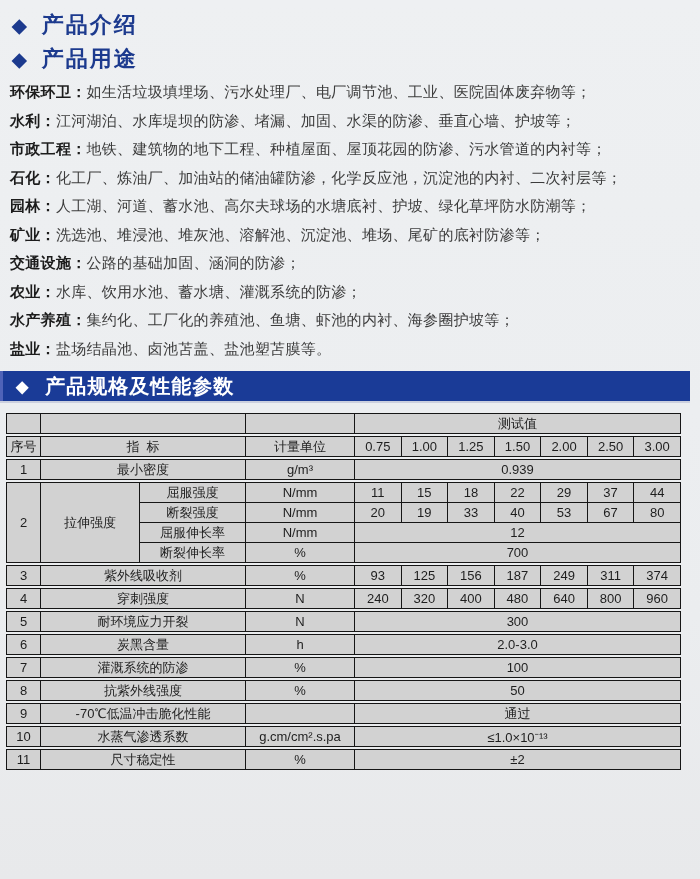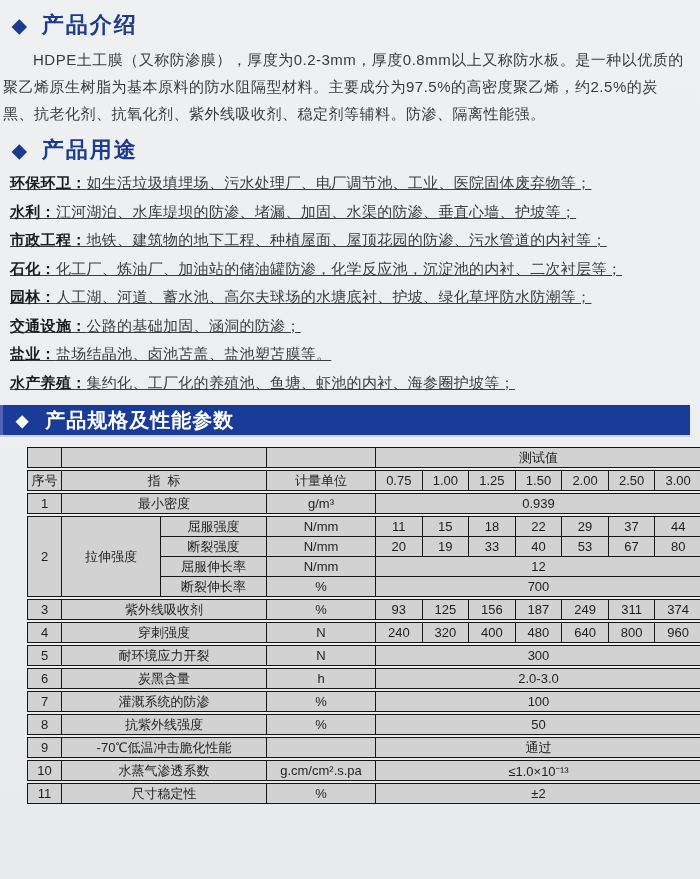--- a/index.html
+++ b/index.html
@@ -22,39 +22,39 @@
 
   
   .intro-para {
     margin: 6px 14px 8px 3px;
     font-size: 15px; line-height: 27px; color: #3a3a3a;
     text-indent: 2em; letter-spacing: 0.5px;
   }
 
   
   .uses-list { list-style: none; margin: 2px 0 0 0; padding: 0 14px 0 10px; }
-  .uses-list li { font-size: 15px; line-height: 28.5px; color: #3c3c3c; letter-spacing: 0.3px; text-decoration: underline; }
+  .uses-list li { font-size: 15px; line-height: 28.5px; color: #3c3c3c; letter-spacing: 0.3px; }
   .u-label { font-weight: bold; color: #1c1c1c; }
 
   
   .banner {
     margin-top: 8px;
     width: 690px; height: 30px; box-sizing: border-box;
     background: #1a3b97;
     border-left: 3px solid #4f63b8;
     box-shadow: 0 2px 0 #ccd0de;
     color: #ffffff;
     display: flex; align-items: center; gap: 16px;
     padding-left: 13px;
     font-size: 20px; font-weight: bold; letter-spacing: 1px;
   }
   .banner .diamond { font-size: 16px; }
 
   
-  .spec-table { margin: 12px 0 0 27px; width: 556px; }
+  .spec-table { margin: 12px 0 0 6px; width: 556px; }
   table.tbox {
     border-collapse: collapse; table-layout: fixed;
     width: 675px; margin-bottom: 2px;
     background: #d2d2d2;
   }
   table.tbox td {
     border: 1px solid #161616;
     height: 19px; padding: 0;
     text-align: center; vertical-align: middle;
     font-size: 13px; color: #1e1e1e;
@@ -64,37 +64,38 @@
 </head>
 <body>
 
 <div class="page">
 
   <section>
     <h2 class="sec-head">
       <span class="diamond">◆</span>
       <span>产品介绍</span>
     </h2>
-    <p class="intro-para">HDPE土工膜（又称防渗膜），厚度为0.2-3mm，厚度0.8mm以上又称防水板。是一种以优质的聚乙烯原生树脂为基本原料的防水阻隔型材料。主要成分为97.5%的高密度聚乙烯，约2.5%的炭黑、抗老化剂、抗氧化剂、紫外线吸收剂、稳定剂等辅料。防渗、隔离性能强。</p>
   </section>
 
   <section>
     <h2 class="sec-head">
       <span class="diamond">◆</span>
       <span>产品用途</span>
     </h2>
     <ul class="uses-list">
       <li><span class="u-label">环保环卫：</span><span class="u-text">如生活垃圾填埋场、污水处理厂、电厂调节池、工业、医院固体废弃物等；</span></li>
       <li><span class="u-label">水利：</span><span class="u-text">江河湖泊、水库堤坝的防渗、堵漏、加固、水渠的防渗、垂直心墙、护坡等；</span></li>
       <li><span class="u-label">市政工程：</span><span class="u-text">地铁、建筑物的地下工程、种植屋面、屋顶花园的防渗、污水管道的内衬等；</span></li>
       <li><span class="u-label">石化：</span><span class="u-text">化工厂、炼油厂、加油站的储油罐防渗，化学反应池，沉淀池的内衬、二次衬层等；</span></li>
       <li><span class="u-label">园林：</span><span class="u-text">人工湖、河道、蓄水池、高尔夫球场的水塘底衬、护坡、绿化草坪防水防潮等；</span></li>
+      <li><span class="u-label">矿业：</span><span class="u-text">洗选池、堆浸池、堆灰池、溶解池、沉淀池、堆场、尾矿的底衬防渗等；</span></li>
       <li><span class="u-label">交通设施：</span><span class="u-text">公路的基础加固、涵洞的防渗；</span></li>
+      <li><span class="u-label">农业：</span><span class="u-text">水库、饮用水池、蓄水塘、灌溉系统的防渗；</span></li>
+      <li><span class="u-label">水产养殖：</span><span class="u-text">集约化、工厂化的养殖池、鱼塘、虾池的内衬、海参圈护坡等；</span></li>
       <li><span class="u-label">盐业：</span><span class="u-text">盐场结晶池、卤池苫盖、盐池塑苫膜等。</span></li>
-      <li><span class="u-label">水产养殖：</span><span class="u-text">集约化、工厂化的养殖池、鱼塘、虾池的内衬、海参圈护坡等；</span></li>
     </ul>
   </section>
 
   <div class="banner">
     <span class="diamond">◆</span>
     <span>产品规格及性能参数</span>
   </div>
 
   <div class="spec-table">
       <table class="tbox">

